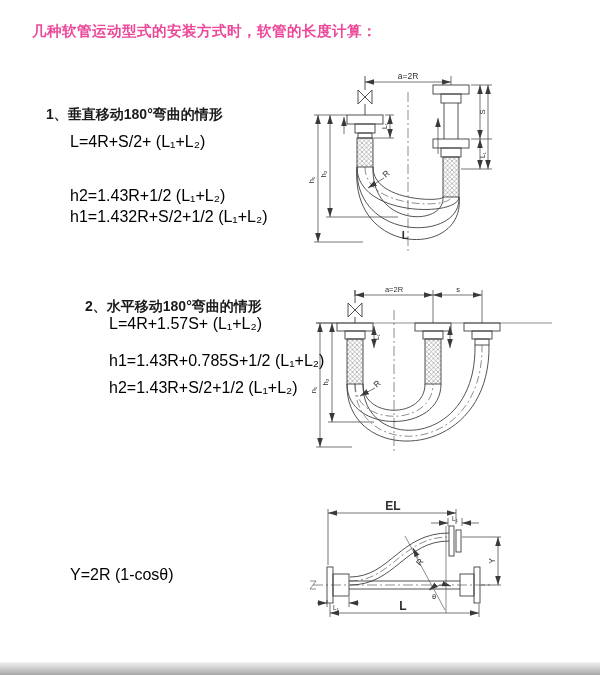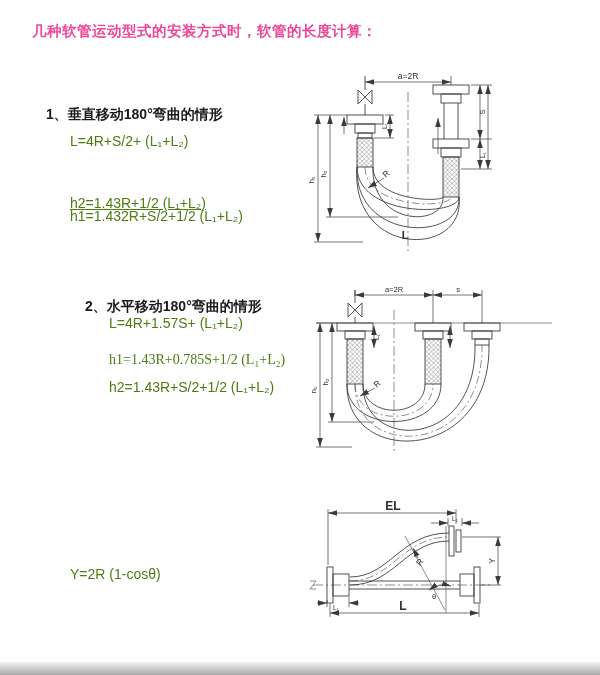--- a/index.html
+++ b/index.html
@@ -6,46 +6,46 @@
   body{
     width:600px;height:675px;position:relative;background:#ffffff;
     font-family:"Liberation Sans",sans-serif;color:#1c1c1c;overflow:hidden;
   }
   .page-title{
     position:absolute;left:32px;top:22px;font-size:14.5px;font-weight:600;
     letter-spacing:0.5px;color:#ec4899;white-space:nowrap;
   }
   .section{position:absolute;left:46px;width:280px;}
   .sec-heading{font-size:14px;font-weight:600;color:#1a1a1a;white-space:nowrap;}
-  .formula{position:absolute;left:24px;font-size:14px;color:#4d7c0f;white-space:nowrap;}
+  .formula{position:absolute;left:24px;font-size:16px;color:#000000;white-space:nowrap;}
   .diagram{position:absolute;}
   svg text{font-family:"Liberation Sans",sans-serif;fill:#2e2e2e;}
   .t6{font-size:6.5px;} .t7{font-size:7.5px;} .t8{font-size:8.5px;}
   .t11{font-size:11px;font-weight:600;} .t12{font-size:12px;font-weight:600;}
   .bottom-band{
     position:absolute;left:0;bottom:0;width:600px;height:13px;
     background:linear-gradient(to bottom,#f2f2f2,#a8a8a8);
   }
 </style>
 </head>
 <body>
 
 <div class="page-title">几种软管运动型式的安装方式时，软管的长度计算：</div>
 
 <div class="section" style="top:106px;height:110px;">
   <div class="sec-heading">1、垂直移动180°弯曲的情形</div>
   <div class="formula" style="top:27px;">L=4R+S/2+ (L₁+L₂)</div>
   <div class="formula" style="top:54px;margin-top:48px;">h1=1.432R+S/2+1/2 (L₁+L₂)</div>
-  <div class="formula" style="top:89px;text-decoration:underline;">h2=1.43R+1/2 (L₁+L₂)</div>
+  <div class="formula" style="top:81px;">h2=1.43R+1/2 (L₁+L₂)</div>
 </div>
 
 <div class="section" style="top:298px;height:110px;margin-left:39px;">
   <div class="sec-heading">2、水平移动180°弯曲的情形</div>
   <div class="formula" style="top:17px;">L=4R+1.57S+ (L₁+L₂)</div>
-  <div class="formula" style="top:54px;font-family:Liberation Serif, serif;">h1=1.43R+0.785S+1/2 (L₁+L₂)</div>
+  <div class="formula" style="top:54px;">h1=1.43R+0.785S+1/2 (L₁+L₂)</div>
   <div class="formula" style="top:81px;">h2=1.43R+S/2+1/2 (L₁+L₂)</div>
 </div>
 
 <div class="section" style="top:512px;height:110px;">
   <div class="formula" style="top:54px;">Y=2R (1-cosθ)</div>
 </div>
 
 <svg class="diagram" style="left:308px;top:62px;" width="282" height="200" viewBox="0 0 282 200">
   <defs>
     <pattern id="h1" width="4.5" height="4.5" patternUnits="userSpaceOnUse">

